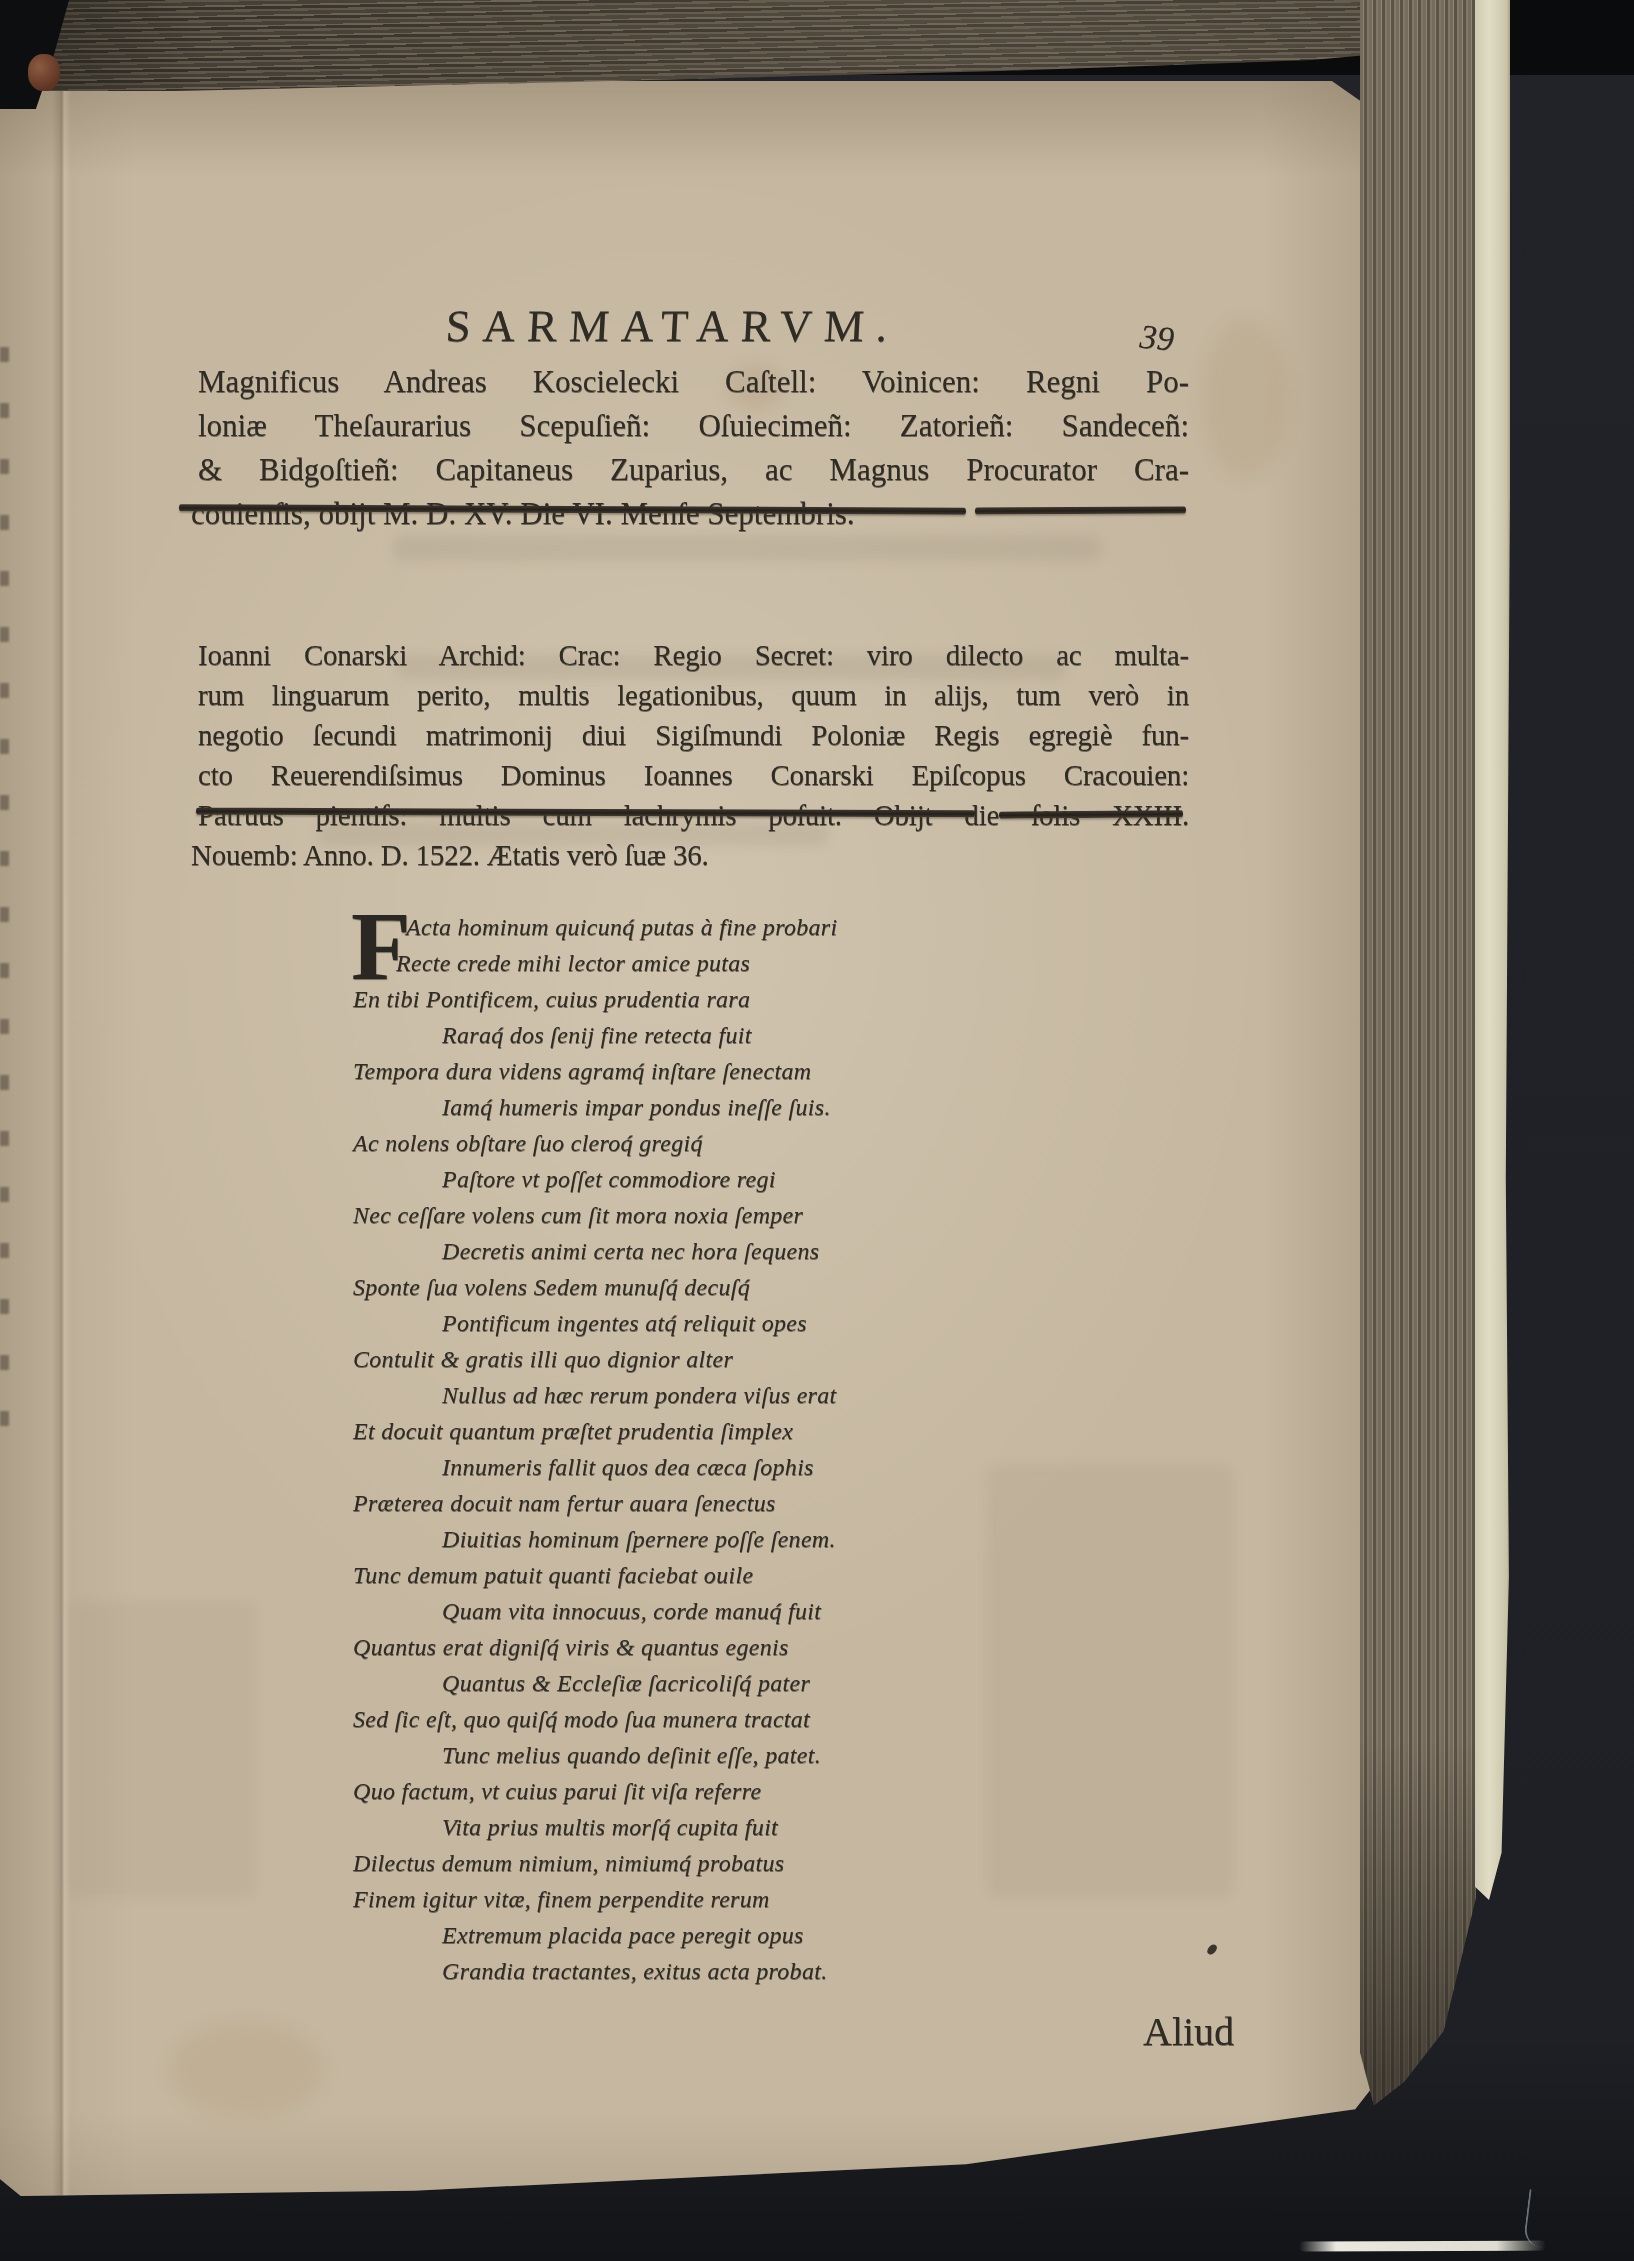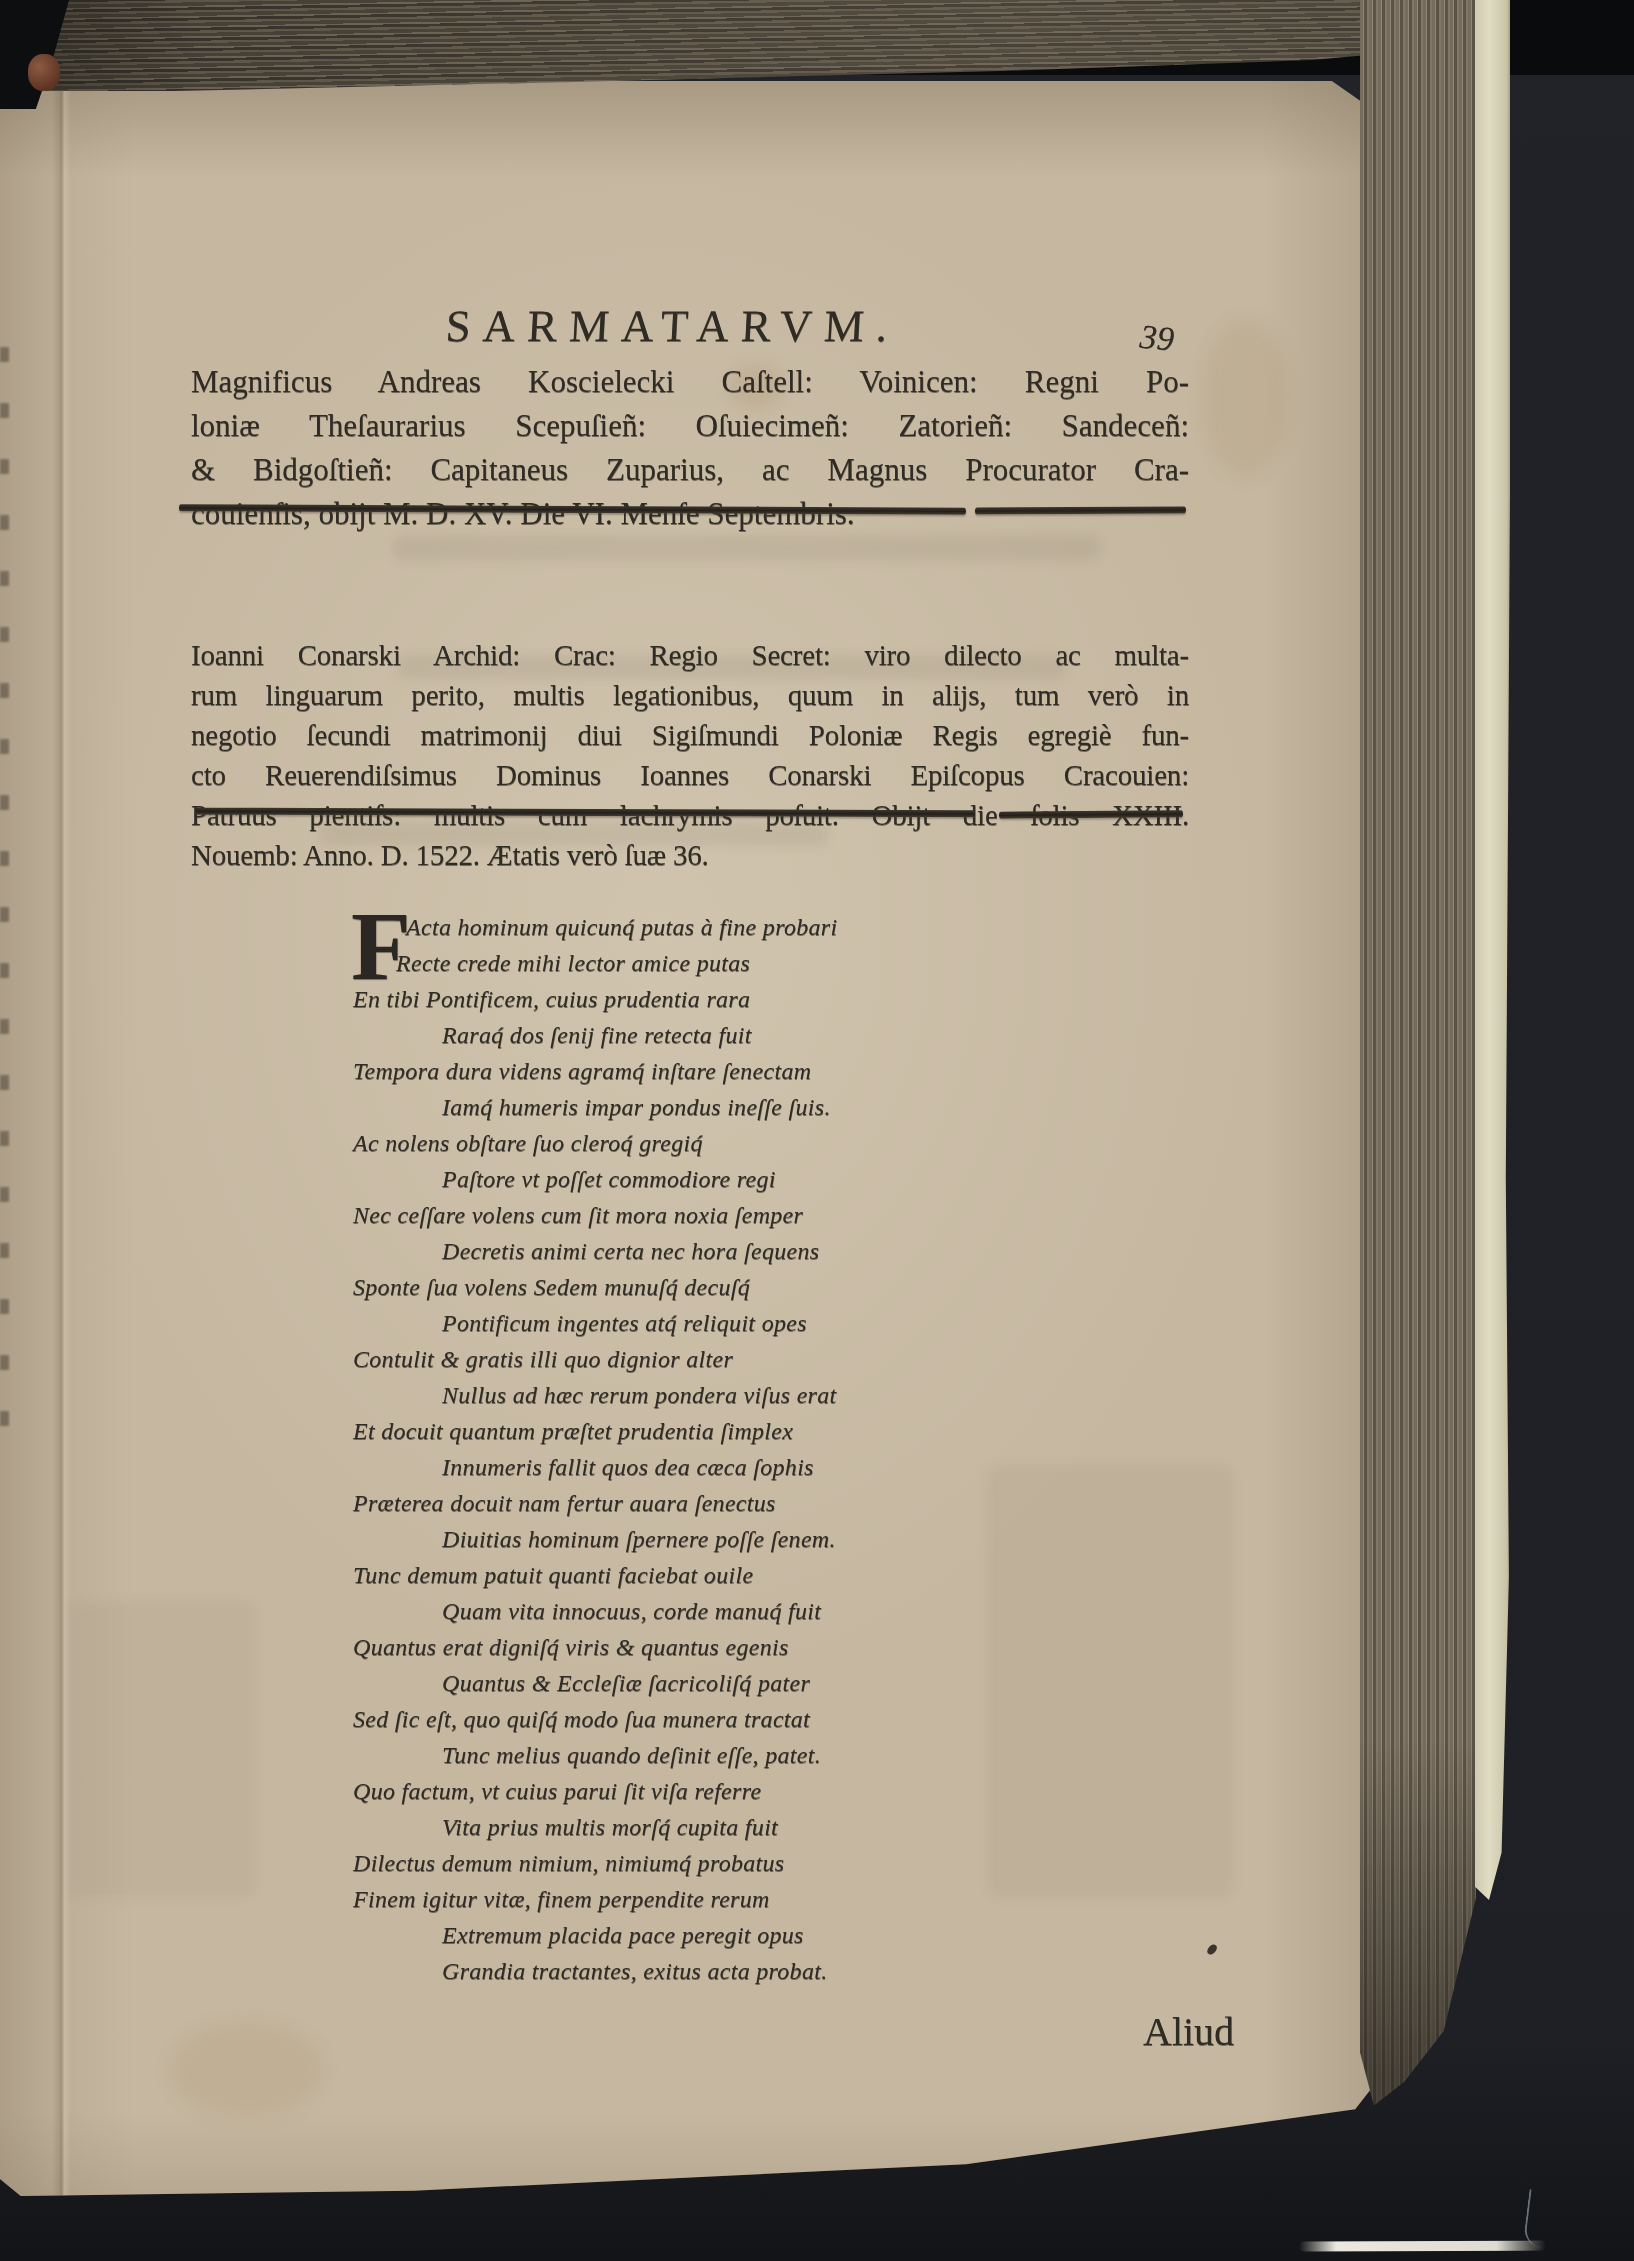--- a/index.html
+++ b/index.html
@@ -24,21 +24,21 @@
   .left-fragments{position:absolute;left:0;top:266px;width:9px;height:1107px;opacity:.55;filter:blur(0.9px);
     background:repeating-linear-gradient(180deg,rgba(32,28,22,0.7) 0 14.8px,rgba(32,28,22,0) 14.8px 56px);}
 
   
   .ink{color:#2f2b25;text-shadow:0.3px 0.5px 0.5px rgba(40,34,26,0.55);}
   .header-title{position:absolute;left:187px;top:219px;width:971px;text-align:center;
     font-size:45px;letter-spacing:12px;transform:skewX(-3deg);white-space:nowrap;}
   .folio{position:absolute;left:1140px;top:238px;font-size:34px;font-style:italic;transform:rotate(5deg);}
   .para{position:absolute;width:998px;}
   .para .line{text-align:justify;}
-  .para .line.j{text-align-last:justify;}
+  .para .line.j{text-align-last:justify;margin-left:7px;}
   .para1{left:191px;top:279px;font-size:31px;line-height:44px;}
   .para2{left:191px;top:554px;font-size:29px;line-height:40px;letter-spacing:-0.2px;}
   .rule{position:absolute;height:7.4px;border-radius:4.5px/100%;
     background:linear-gradient(180deg,#3b362e,#241f19 55%,#413b31);
     box-shadow:0 1.7px 1.7px rgba(70,58,44,0.35);}
   .poem{position:absolute;left:0;top:828px;width:1305px;font-style:italic;font-size:24px;}
   .poem .pl{height:36px;line-height:36px;white-space:nowrap;letter-spacing:0.3px;}
   .poem .hx{padding-left:353px;}
   .poem .pt{padding-left:442px;}
   .poem .l1{padding-left:406px;}

